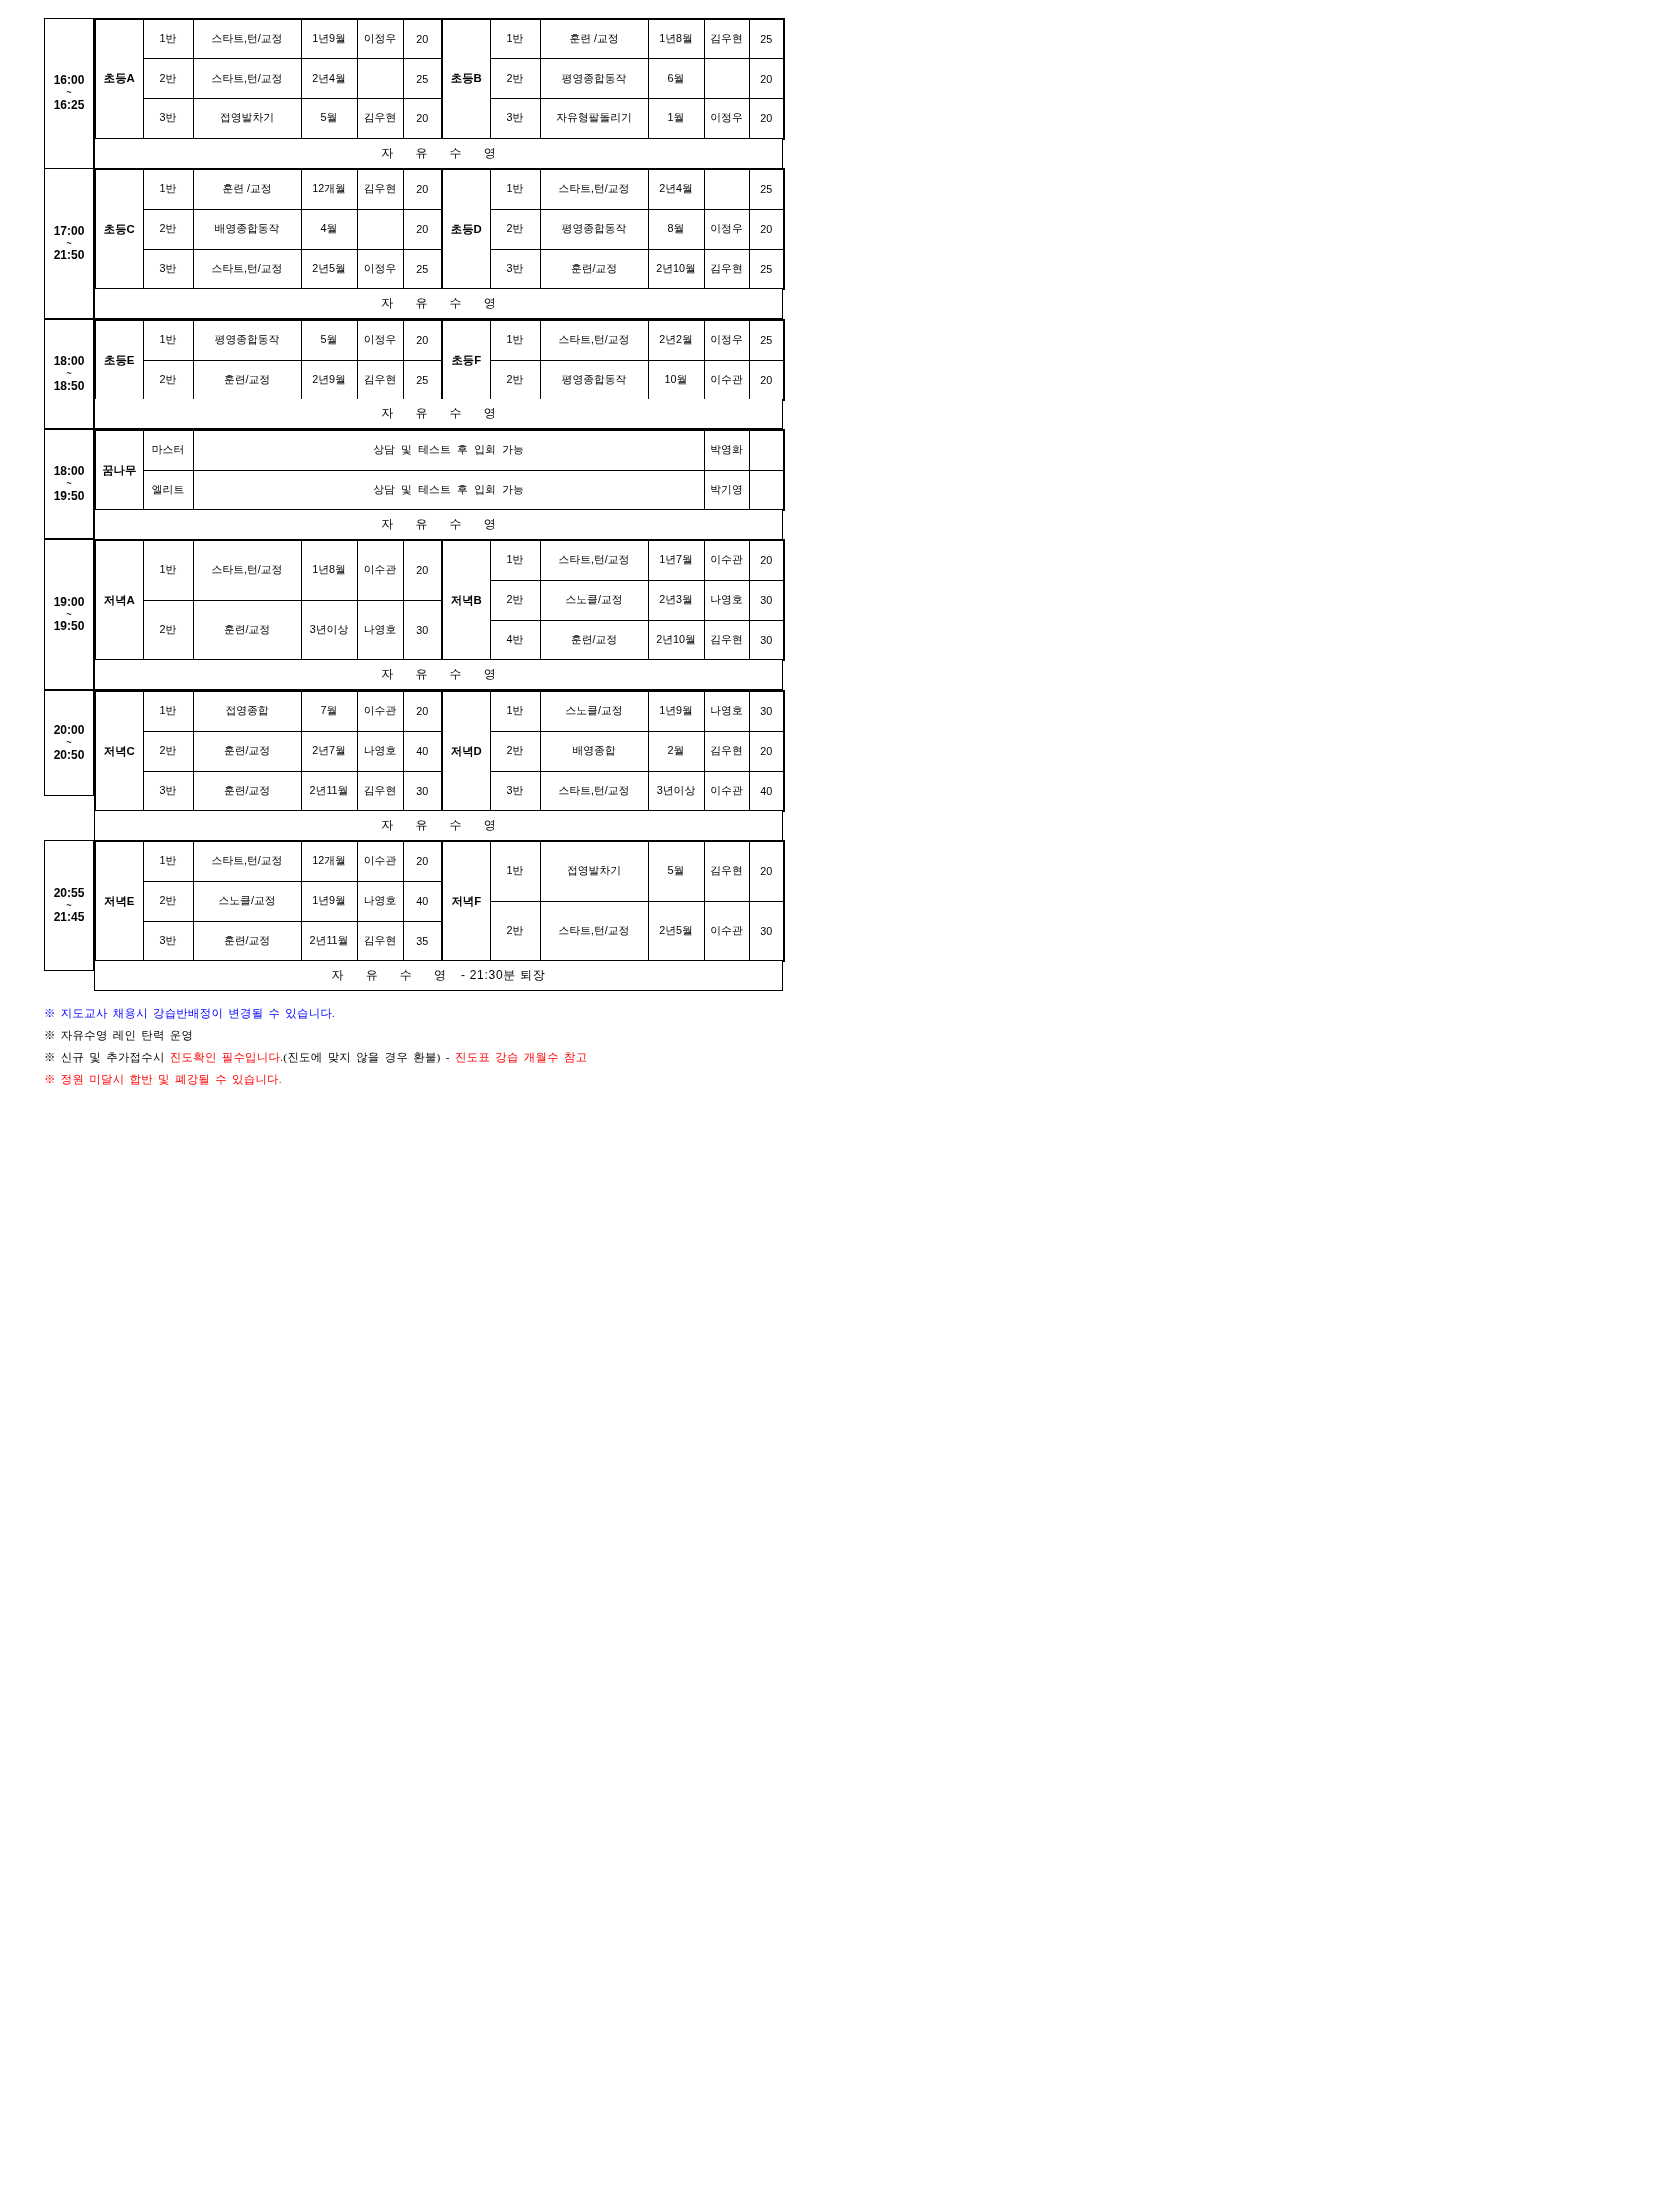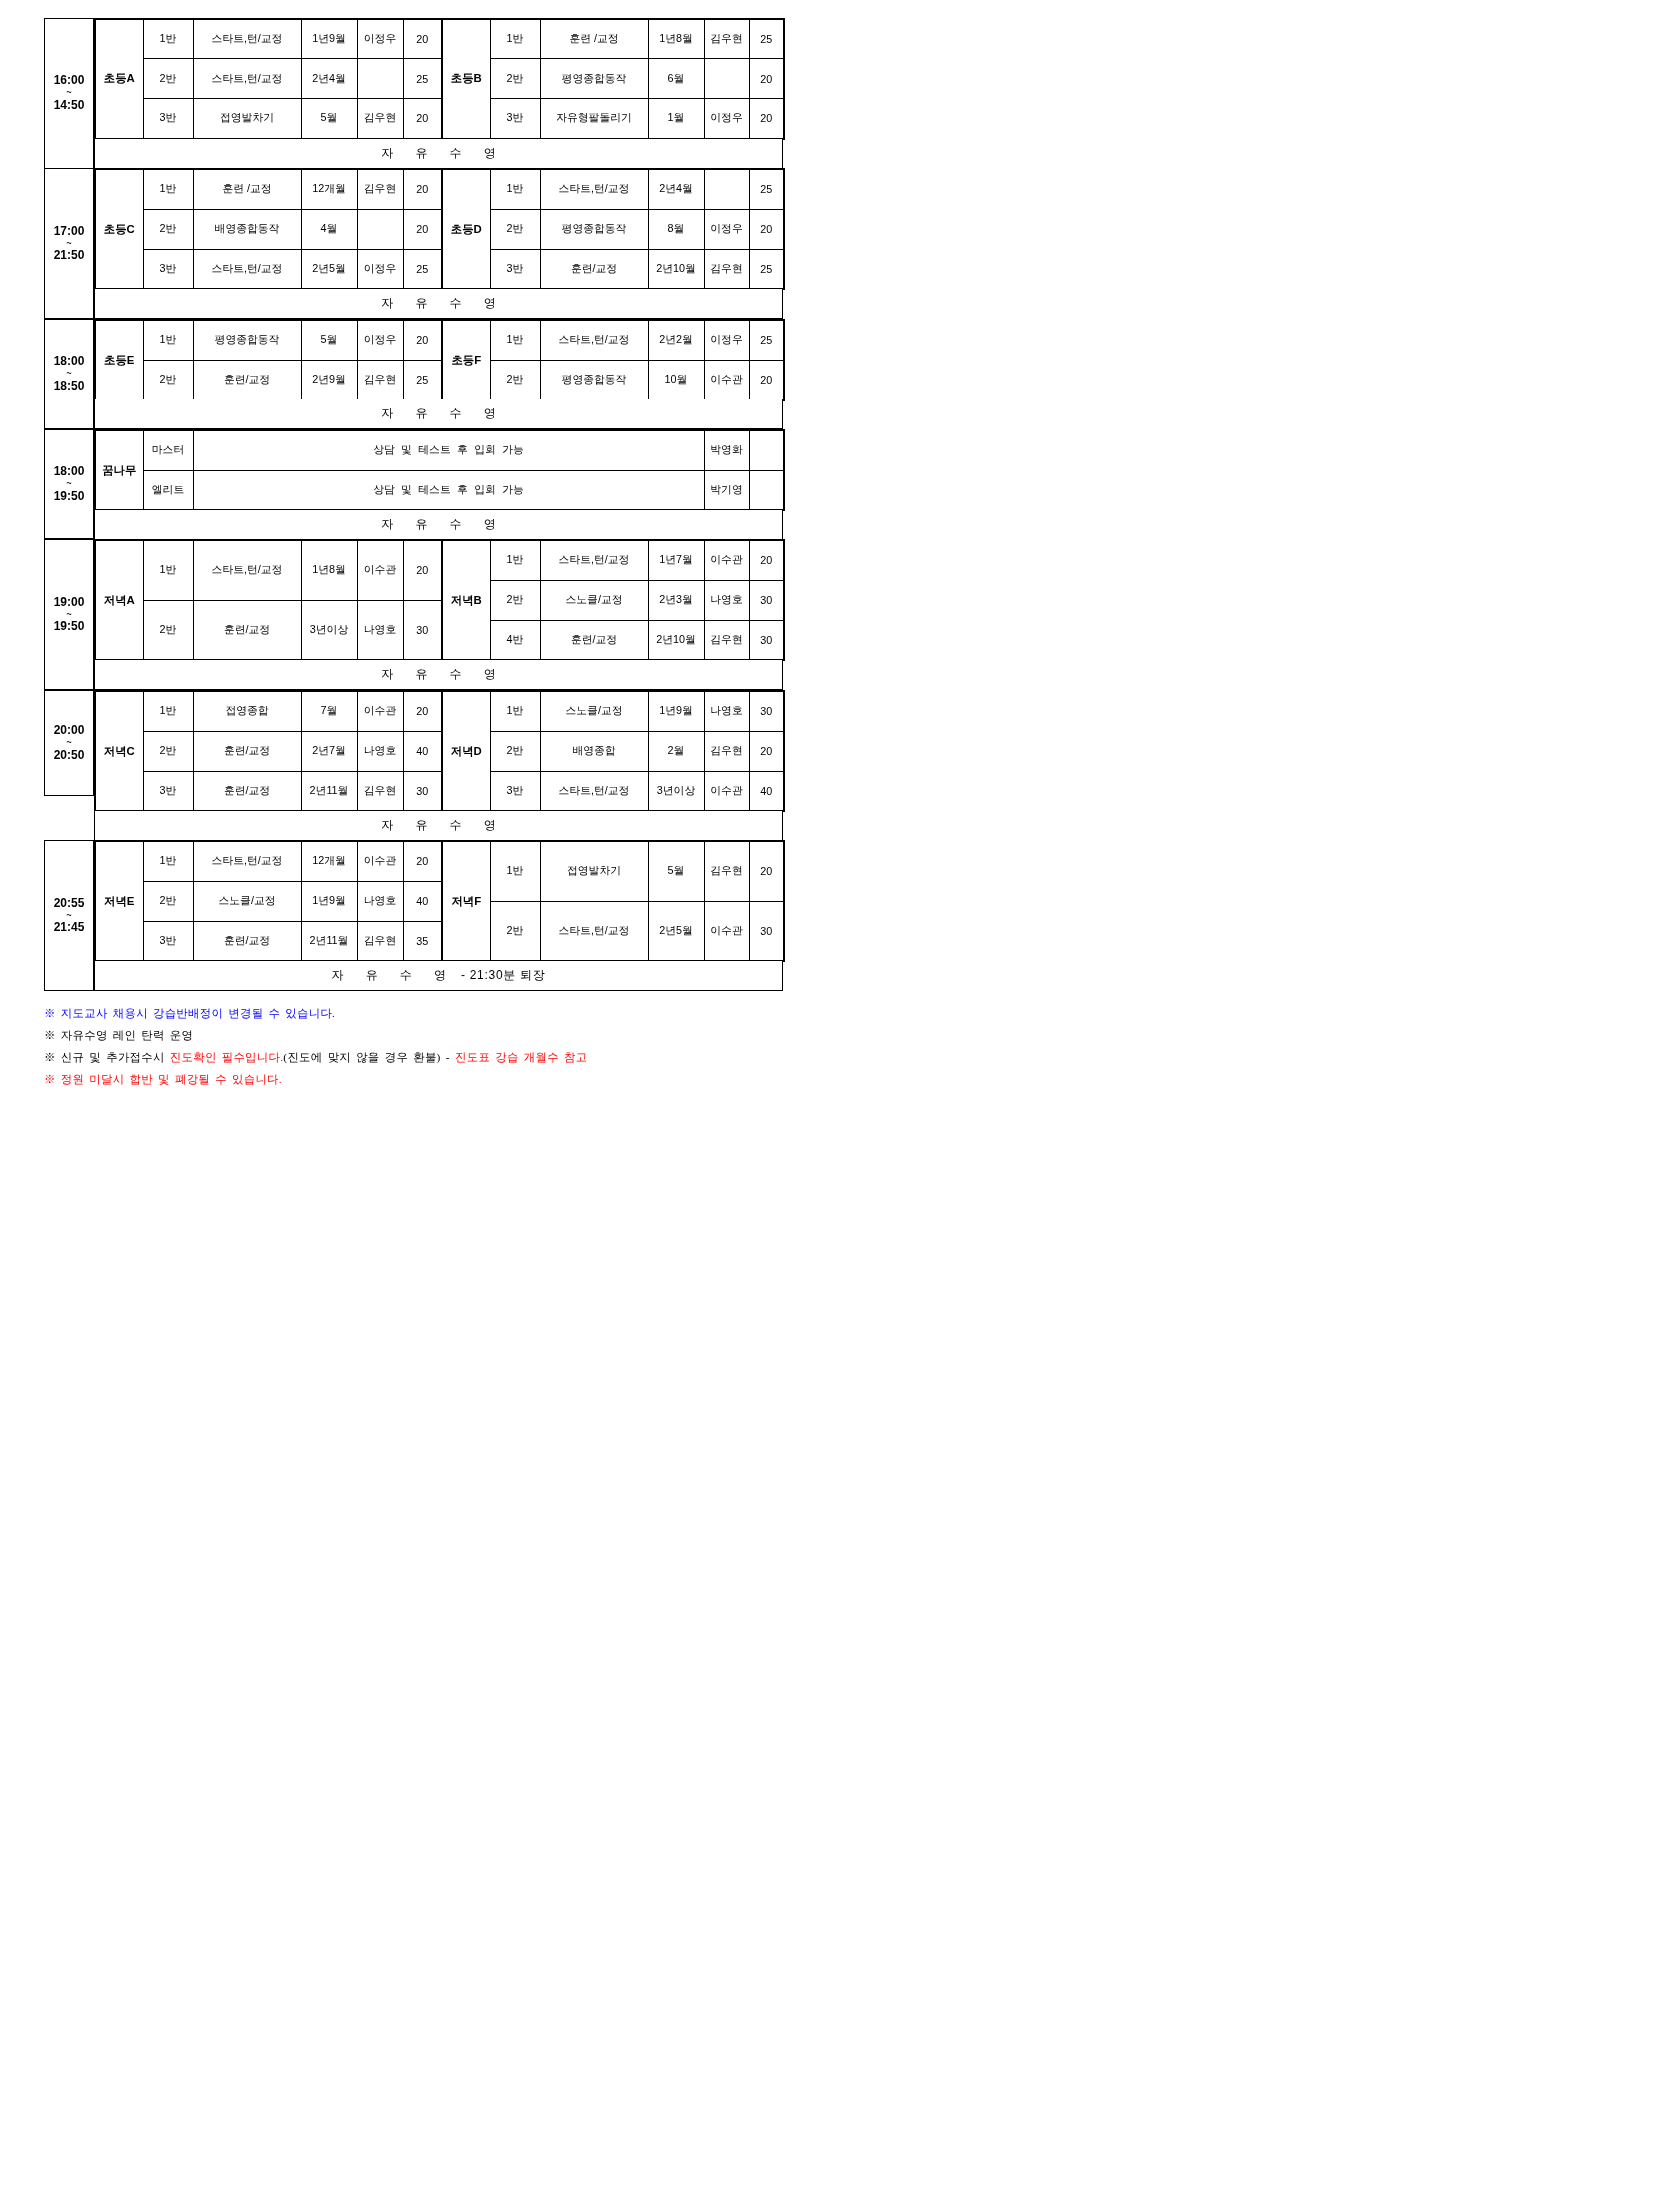--- a/index.html
+++ b/index.html
@@ -34,21 +34,21 @@
   .note{position:absolute;left:44px;font-size:11.4px;white-space:nowrap;letter-spacing:0.3px;}
   .note span{word-spacing:2px;font-family:Liberation Serif, serif;}
 </style>
 </head>
 <body>
 
 <div class="page" id="page">
     <div class="timebox" style="left: 44px; top: 17.5px; height: 151px;">
       <div class="time-start">16:00</div>
       <div class="time-tilde">~</div>
-      <div class="time-end">14:50</div>
+      <div class="time-end">16:25</div>
     </div>
     <table class="block" style="left: 94px; top: 17.5px; width: 689px;">
       <colgroup>
         <col style="width: 48px;">
         <col style="width: 50px;">
         <col style="width: 108px;">
         <col style="width: 56px;">
         <col style="width: 46px;">
         <col style="width: 39px;">
         <col style="width: 48px;">
@@ -375,21 +375,21 @@
           <td>스타트,턴/교정</td>
           <td>3년이상</td>
           <td>이수관</td>
           <td>40</td>
         </tr>
       </tbody>
     </table>
     <div class="freerow" style="left: 94px; top: 811px; height: 30px;">
       <span class="free-label">자 유 수 영</span>
     </div>
-    <div class="timebox" style="left: 44px; top: 840px; height: 151px;">
+    <div class="timebox" style="left: 44px; top: 840px; height: 131px;">
       <div class="time-start">20:55</div>
       <div class="time-tilde">~</div>
       <div class="time-end">21:45</div>
     </div>
     <table class="block" style="left: 94px; top: 840px; width: 689px;">
       <colgroup>
         <col style="width: 48px;">
         <col style="width: 50px;">
         <col style="width: 108px;">
         <col style="width: 56px;">

